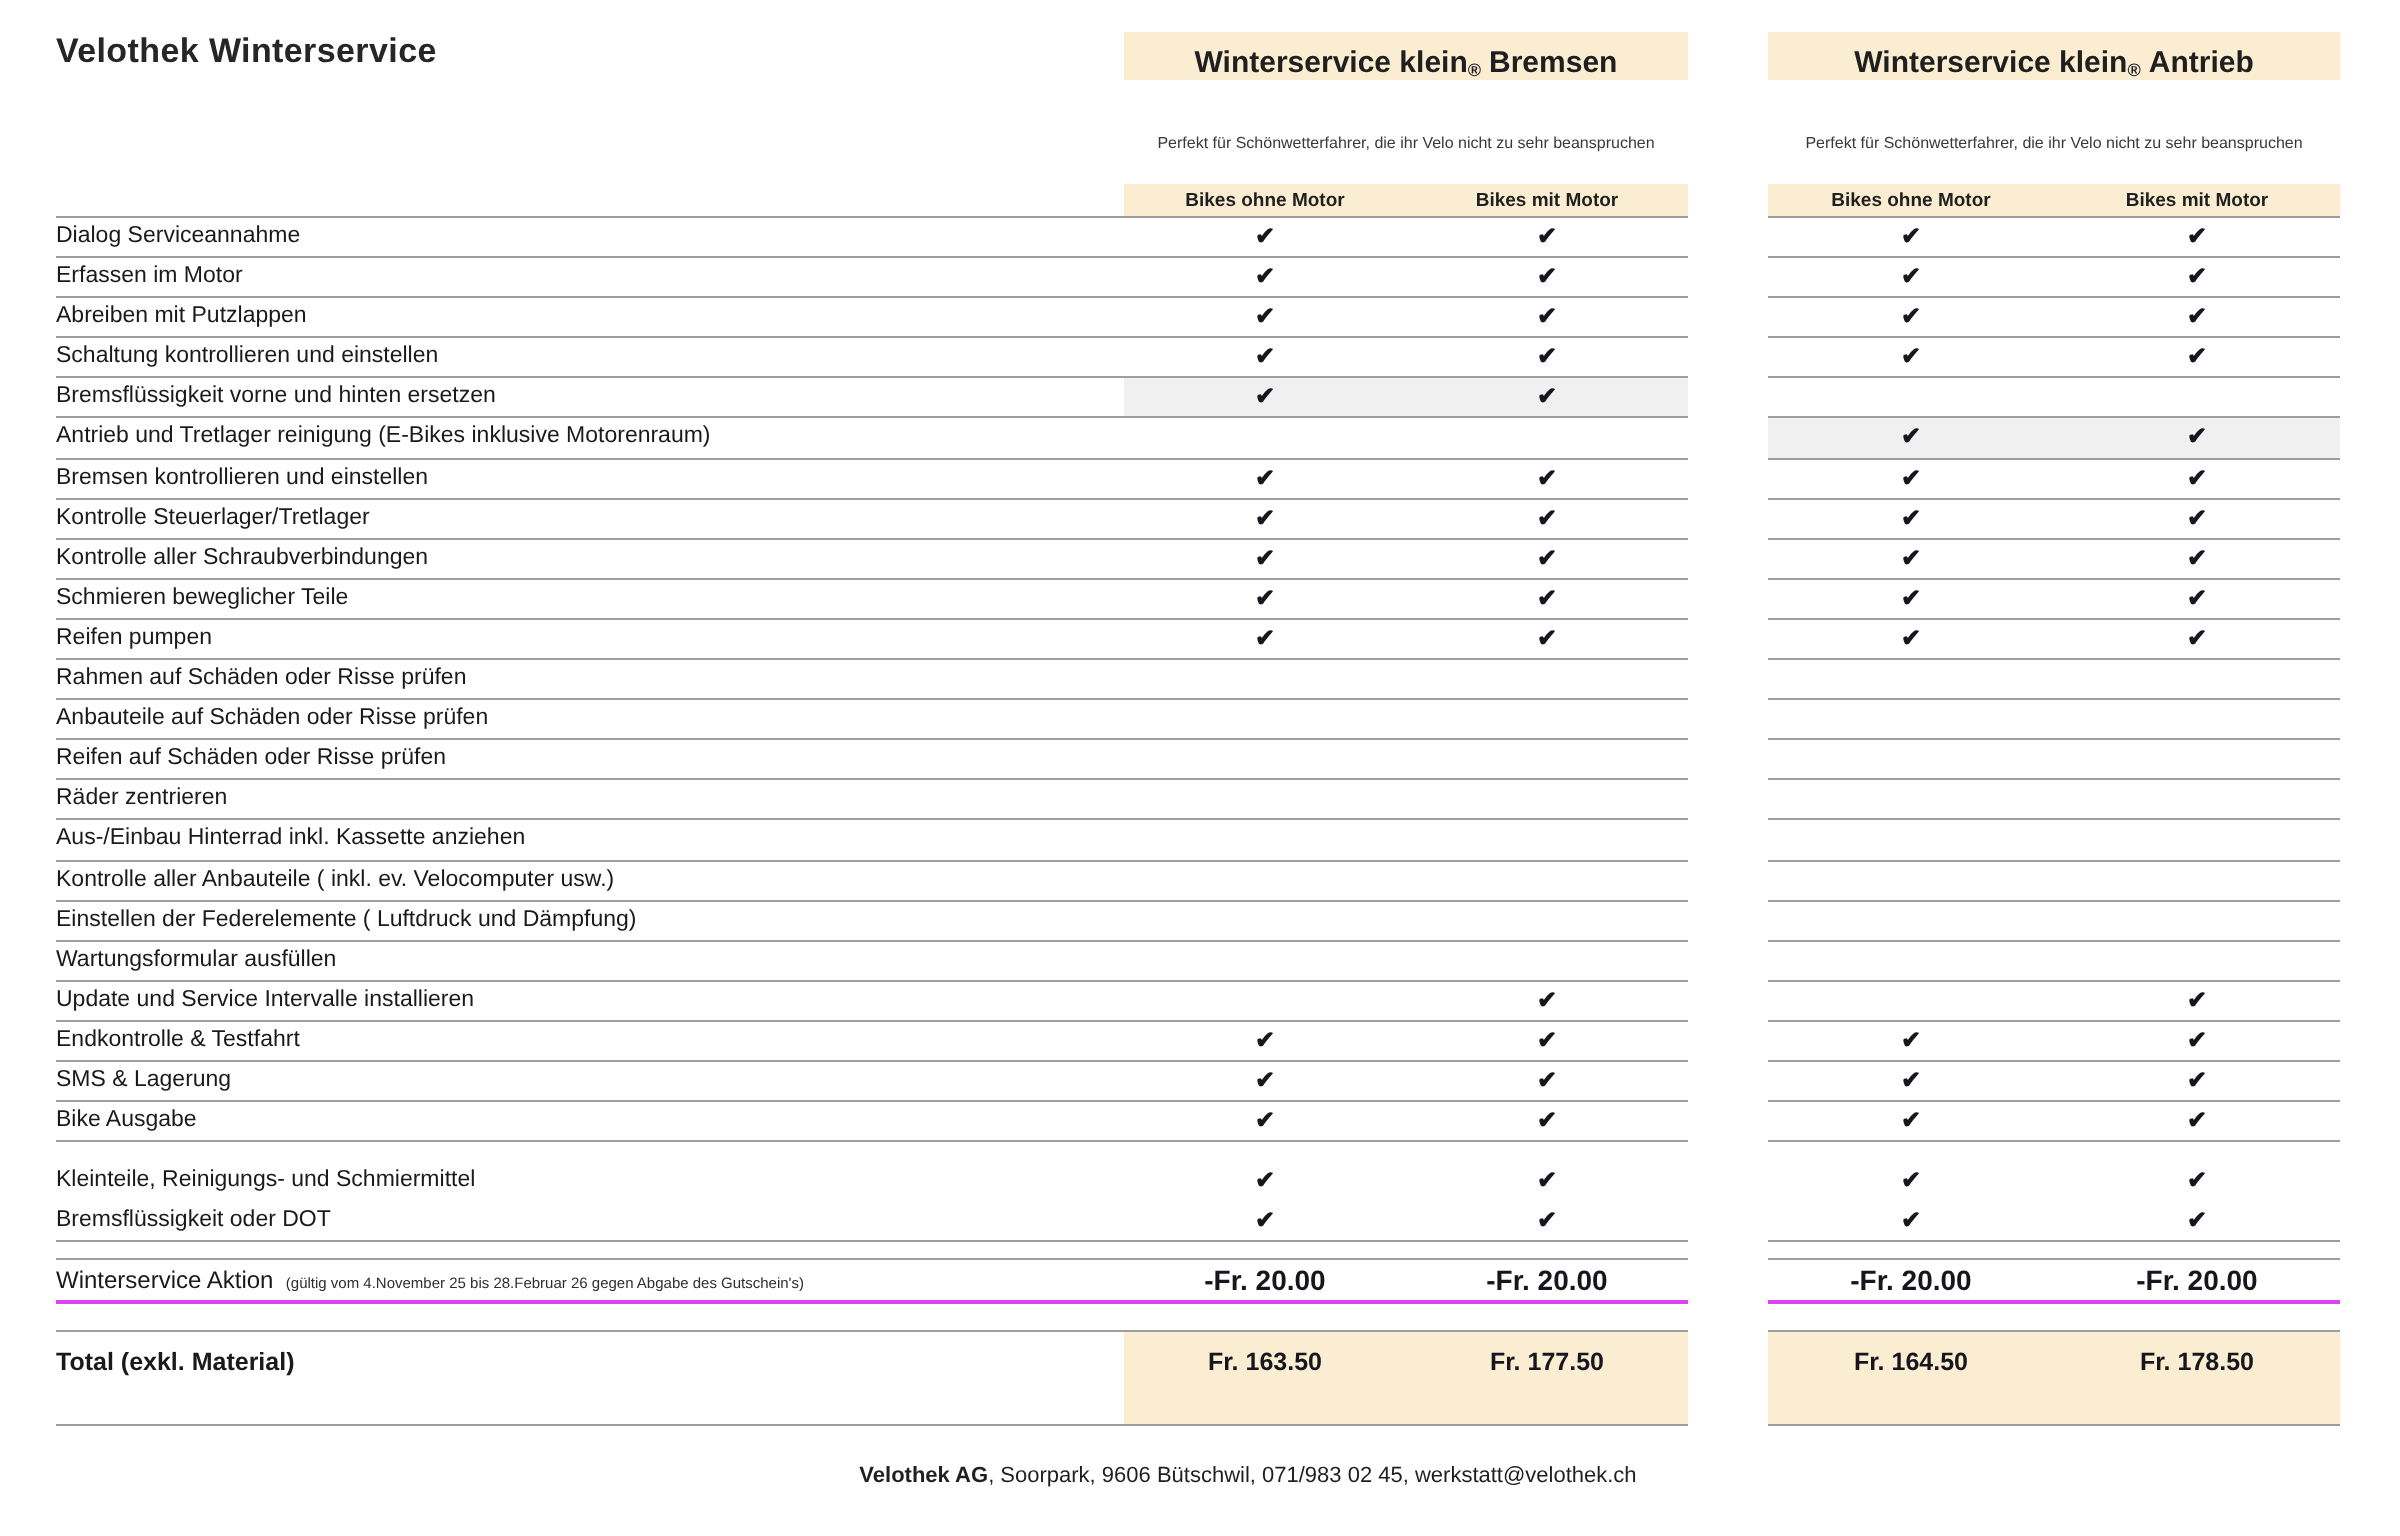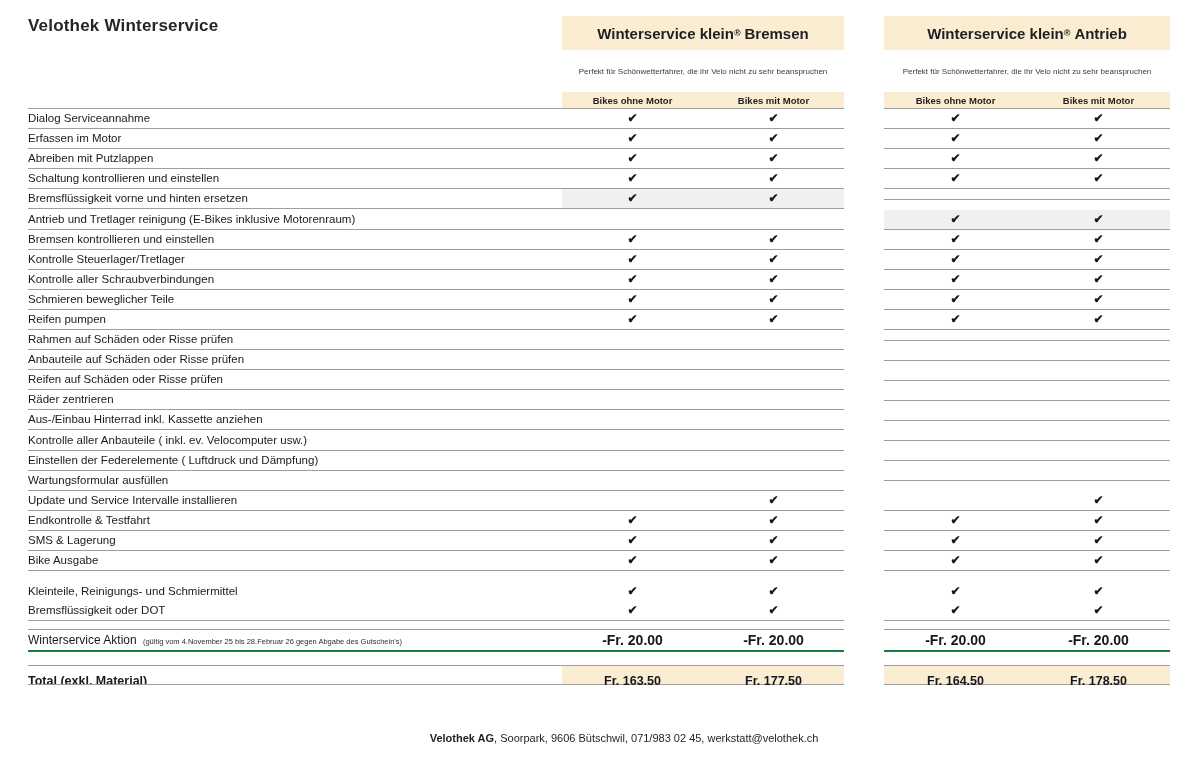--- a/index.html
+++ b/index.html
@@ -8,22 +8,22 @@
     --line:#9E9E9E;
     --ink:#1A1A1A;
     --check:#16161E;
   }
   html,body{margin:0;padding:0;background:#fff;}
   body{font-family:"Liberation Sans",sans-serif;color:var(--ink);}
   .page{position:relative;width:1200px;height:768px;background:#fff;overflow:hidden;border-radius:27px;}
 
   .title{position:absolute;left:28px;top:16px;font-size:17px;font-weight:bold;color:#262626;letter-spacing:.2px;}
 
-  .pkg-header{position:absolute;top:16px;height:34px;background:var(--band);
-    display:flex;align-items:center;justify-content:center;
+  .pkg-header{position:absolute;top:16px;height:24px;background:var(--band);
+    display:flex;align-items:flex-end;justify-content:center;
     font-weight:bold;font-size:15px;color:#1f1f1f;}
   .hdr-bremsen{left:562px;width:282px;}
   .hdr-antrieb{left:884px;width:286px;}
   .pkg-header .reg{font-size:9px;vertical-align:super;line-height:1;}
   .pkg-header .variant{margin-left:4px;}
 
   .pkg-sub{position:absolute;top:67px;font-size:8px;color:#3a3a3a;text-align:center;white-space:nowrap;}
   .sub-bremsen{left:562px;width:282px;}
   .sub-antrieb{left:884px;width:286px;}
 
@@ -39,38 +39,38 @@
   .label{width:534px;font-size:11.5px;line-height:19px;white-space:nowrap;overflow:hidden;}
   .vals{display:flex;width:282px;}
   .val{width:141px;text-align:center;font-size:12px;font-weight:bold;line-height:19px;color:var(--check);}
   .seg-right .val{width:143px;}
 
   .band-row{height:17px;}
   .band-row .seg-left,.band-row .seg-right{border-bottom:1px solid var(--line);}
   .band-bg{background:var(--band);}
   .colhead{font-size:9.5px;font-weight:bold;line-height:17px;color:#1f1f1f;}
 
-  .trow.item{height:20.1px;align-items:center;}
+  .trow.item{height:20.1px;}
   .trow.item.noborder .seg-left,
   .trow.item.noborder .seg-right{border-bottom:none;}
   .vals.hl{background:var(--hl);}
   .seg-right.hl{background:var(--hl);}
 
   .row-spacer10{height:10px;}
   .row-spacer8{height:8px;}
   .row-spacer13{height:13px;}
 
   .aktion-row{height:23px;}
   .aktion-row .seg-left,.aktion-row .seg-right{
-    border-top:1px solid var(--line);border-bottom:2px solid #15803d;}
+    border-top:1px solid var(--line);border-bottom:2px solid #d946ef;}
   .aktion-label{font-size:12px;line-height:20px;font-weight:normal;}
   .aktion-note{font-size:7.5px;color:#2e2e2e;margin-left:3px;}
   .aktion-row .val{font-size:14px;line-height:20px;}
 
-  .total-row{height:20px;}
+  .total-row{height:48px;}
   .total-row .seg-left,.total-row .seg-right{
     border-top:1px solid var(--line);border-bottom:1px solid var(--line);}
   .total-label{font-weight:bold;font-size:12.5px;line-height:30px;}
   .total-row .vals,.total-row .seg-right{background:var(--band);}
   .total-row .val{font-size:12.5px;line-height:30px;}
 
   .footer{position:absolute;left:0;top:732px;width:1200px;text-align:center;font-size:11px;color:#1f1f1f;padding-left:24px;}
   .footer .b{font-weight:bold;}
 </style>
 </head>

